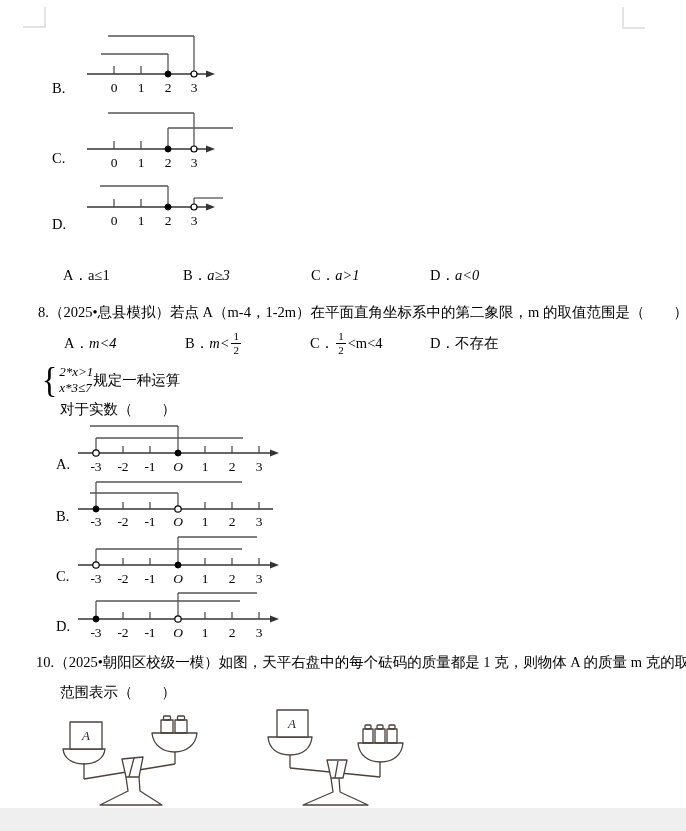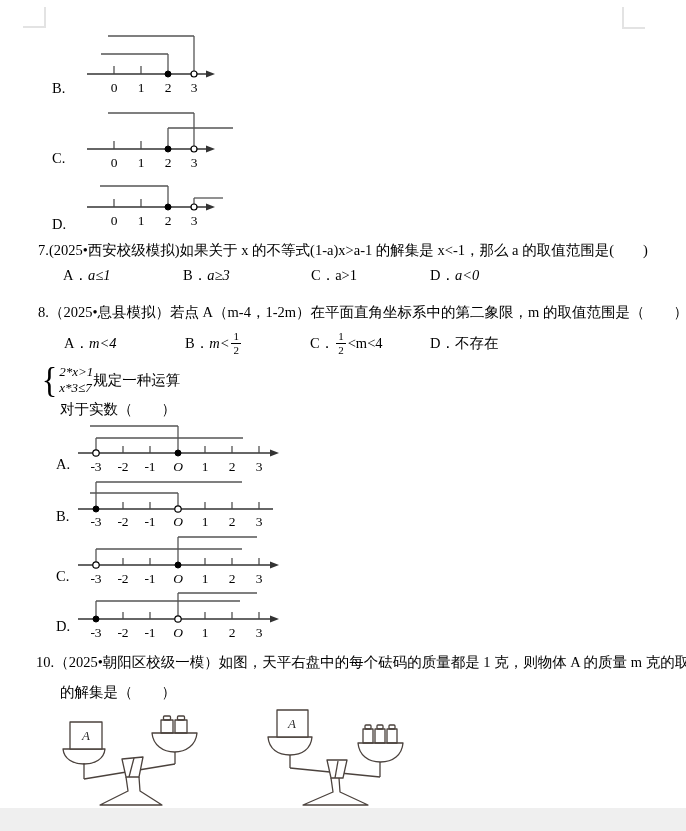--- a/index.html
+++ b/index.html
@@ -87,32 +87,31 @@
     <line class="tk" x1="69" y1="21" x2="69" y2="29"></line>
       <line class="tk" x1="96" y1="21" x2="96" y2="29"></line>
     <circle class="dotf" cx="123" cy="29" r="3"></circle>
     <circle class="doto" cx="149" cy="29" r="3"></circle>
     <text class="num" x="69" y="47">0</text>
     <text class="num" x="96" y="47">1</text>
     <text class="num" x="123" y="47">2</text>
     <text class="num" x="149" y="47">3</text>
   </svg>
 
-  <div class="abs qtext" style="left:38px;top:242px">7.(2025•西安校级模拟)如果关于 x 的不等式(1-a)x&gt;a-1 的解集是 x&lt;-1，那么 a 的取值范围是(　　)</div>
   <div class="optcell" style="left:63px;top:266px">
     <span>A．</span>
-      <span style="font-style:italic">a≤1</span>
+      <span style="">a≤1</span>
   </div>
   <div class="optcell" style="left:183px;top:266px">
     <span>B．</span>
       <span style="font-style:italic">a≥3</span>
   </div>
   <div class="optcell" style="left:311px;top:266px">
     <span>C．</span>
-      <span style="">a&gt;1</span>
+      <span style="font-style:italic">a&gt;1</span>
   </div>
   <div class="optcell" style="left:430px;top:266px">
     <span>D．</span>
       <span style="font-style:italic">a&lt;0</span>
   </div>
 
   <div class="abs qtext" style="left:38px;top:304px">8.（2025•息县模拟）若点 A（m-4，1-2m）在平面直角坐标系中的第二象限，m 的取值范围是（　　）</div>
   <div class="optcell" style="left:64px;top:329px;height:28px">
     <span>A．</span>
       <span style="font-style:italic">m&lt;4</span>
@@ -237,21 +236,21 @@
     <text class="num" x="21" y="52">-3</text>
     <text class="num" x="48" y="52">-2</text>
     <text class="num" x="75" y="52">-1</text>
     <text class="num olab" x="103" y="52">O</text>
     <text class="num" x="130" y="52">1</text>
     <text class="num" x="157" y="52">2</text>
     <text class="num" x="184" y="52">3</text>
   </svg>
 
   <div class="abs qtext" style="left:36px;top:654px">10.（2025•朝阳区校级一模）如图，天平右盘中的每个砝码的质量都是 1 克，则物体 A 的质量 m 克的取值</div>
-  <div class="abs qtext" style="left:60px;top:684px">的解集是（　　）</div>
+  <div class="abs qtext" style="left:60px;top:684px">范围表示（　　）</div>
 
   <svg style="left:55px;top:703px" width="362" height="106" viewBox="0 0 362 106">
 
     <g>
       <line class="sc" x1="29" y1="76" x2="120" y2="61"></line>
       <path class="sc" d="M71,74 L73,88 L45,102 L107,102 L85,88 L84,74"></path>
       <polygon class="scw" points="67,56 88,54 84,74 71,74"></polygon>
       <line class="sc" x1="79" y1="55" x2="74" y2="74"></line>
       <line class="sc" x1="29" y1="60" x2="29" y2="76"></line>
       <path class="sc" d="M8,46 H50 C49,56 40,61 29,61 C18,61 9,56 8,46 Z"></path>

